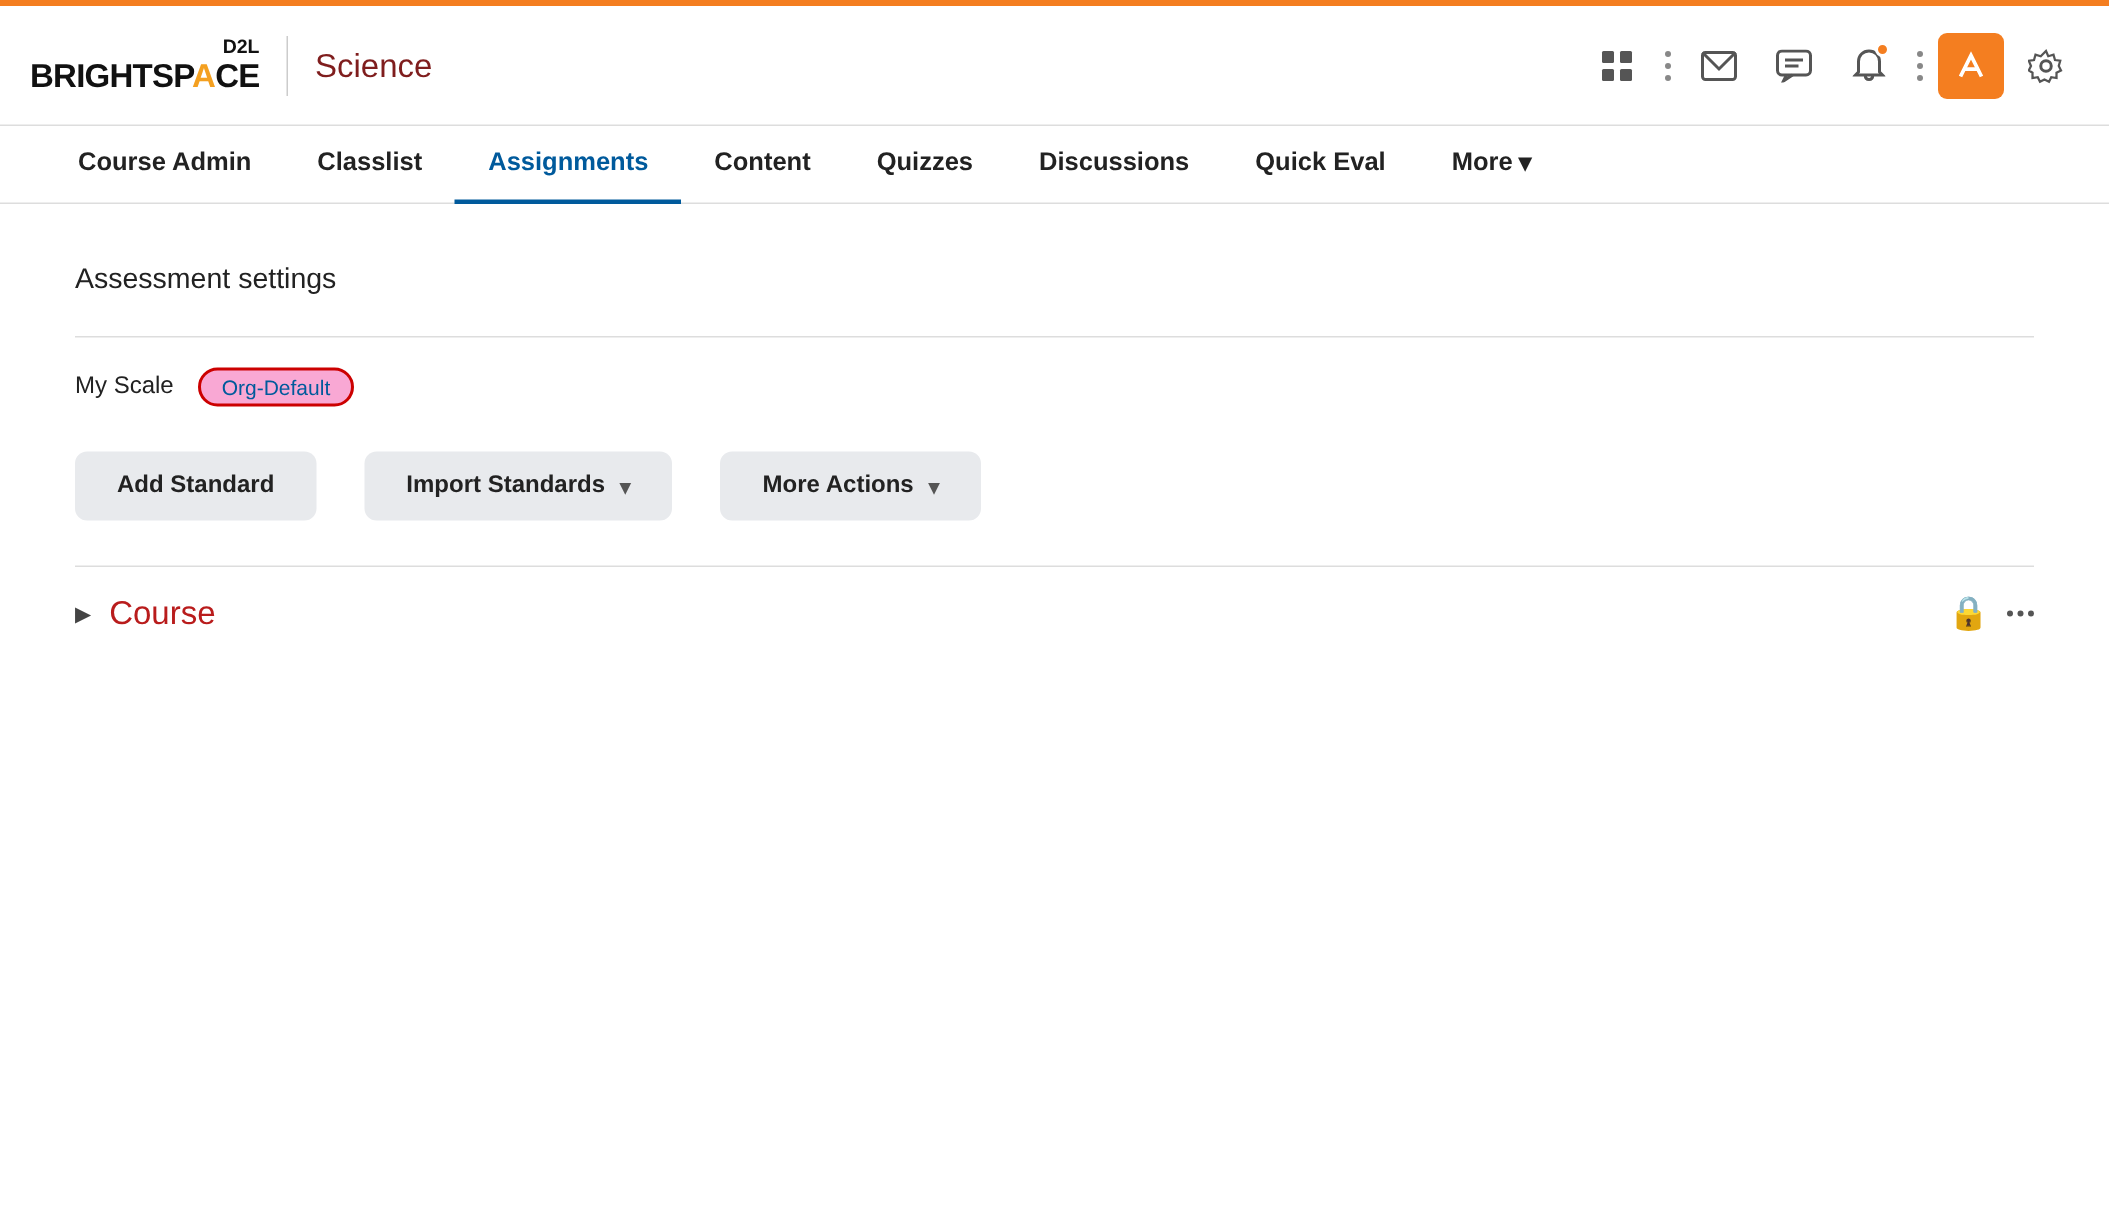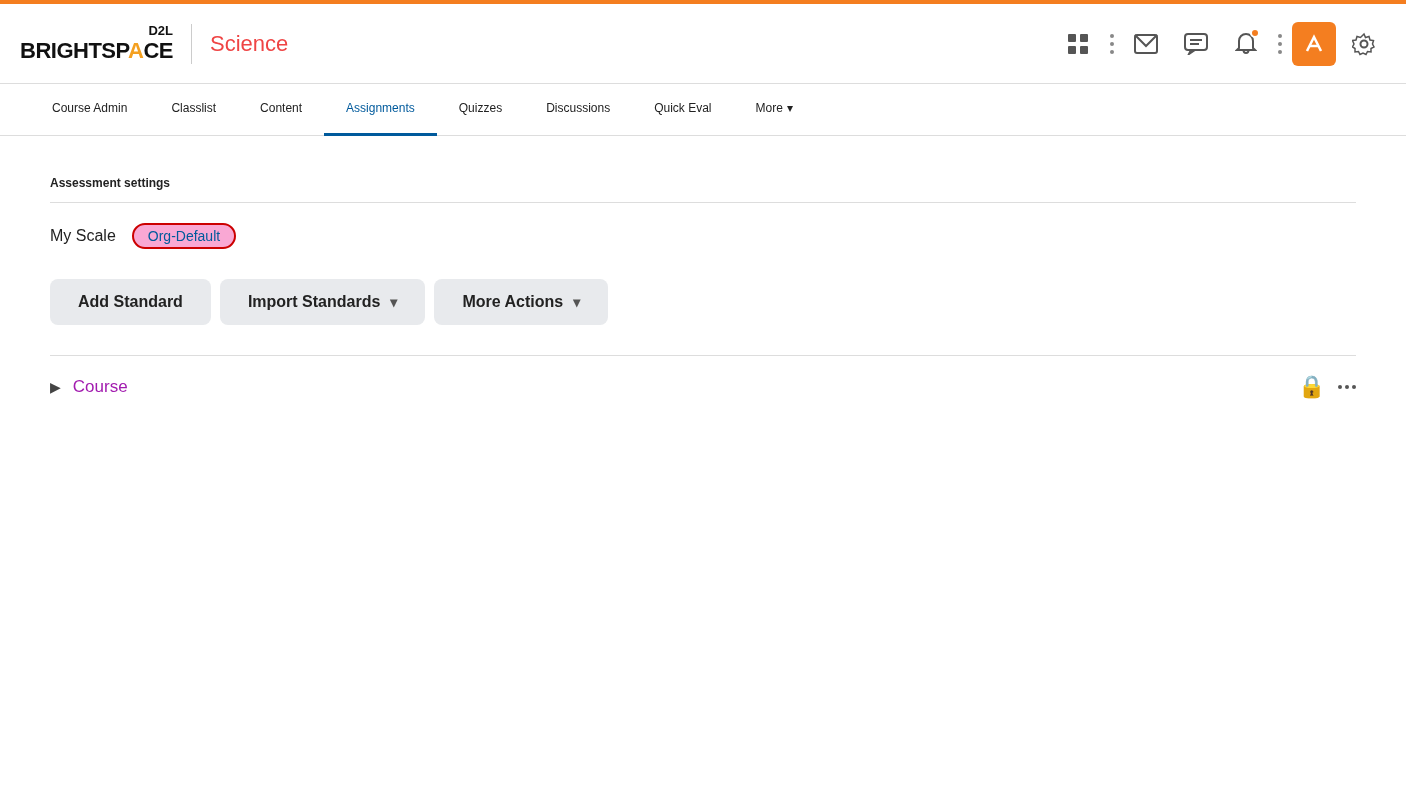--- a/index.html
+++ b/index.html
@@ -14,21 +14,21 @@
       padding: 0 20px;
       background: #fff;
       position: relative;
     }
     .topbar-left { display: flex; align-items: center; gap: 0; }
     .logo { display: flex; flex-direction: column; line-height: 1.1; cursor: pointer; }
     .logo-d2l { font-size: 13px; font-weight: 700; color: #111; text-align: right; }
     .logo-bright { font-size: 22px; font-weight: 900; color: #111; letter-spacing: -0.5px; }
     .logo-bright span { color: #f4a020; }
     .topbar-divider { width: 1px; height: 40px; background: #ccc; margin: 0 18px; }
-    .course-title { font-size: 22px; font-weight: 400; color: #ef4444; }
+    .course-title { font-size: 22px; font-weight: 400; color: #7f1d1d; }
     .topbar-right {
       margin-left: auto;
       display: flex;
       align-items: center;
       gap: 6px;
     }
     .icon-btn {
       width: 44px; height: 44px;
       display: flex; align-items: center; justify-content: center;
       border-radius: 6px;
@@ -61,22 +61,22 @@
     
     .navbar {
       display: flex;
       align-items: center;
       height: 52px;
       border-bottom: 1px solid #ddd;
       padding: 0 30px;
       gap: 0;
     }
     .nav-item {
-      font-size: 12px;
-      font-weight: 400;
+      font-size: 17px;
+      font-weight: 700;
       color: #222;
       padding: 0 22px;
       height: 52px;
       display: flex;
       align-items: center;
       cursor: pointer;
       border-bottom: 3px solid transparent;
       white-space: nowrap;
     }
     .nav-item.active { border-bottom-color: #005a9c; color: #005a9c; }
@@ -95,21 +95,21 @@
     .page-title { font-size: 42px; font-weight: 400; color: #111; }
     .edit-settings-btn {
       display: flex; align-items: center; gap: 7px;
       color: #005a9c; font-size: 17px;
       cursor: pointer; border: none; background: none;
       margin-top: 10px;
       font-weight: 400;
     }
 
     
-    .section-title { font-size: 12px; font-weight: 700; color: #222; margin-bottom: 12px; }
+    .section-title { font-size: 19px; font-weight: 400; color: #222; margin-bottom: 26px; }
     .section-divider { border: none; border-top: 1px solid #ddd; margin: 8px 0 18px 0; }
 
     .achievement-row { display: flex; flex-direction: column; gap: 6px; }
     .achievement-label { display: flex; align-items: center; gap: 8px; font-size: 15px; font-weight: 700; color: #222; }
     .help-icon {
       width: 20px; height: 20px;
       background: #666;
       border-radius: 50%;
       display: inline-flex; align-items: center; justify-content: center;
       color: #fff; font-size: 12px; font-weight: 700; cursor: pointer;
@@ -122,21 +122,21 @@
       color: #005a9c;
       font-size: 14px;
       font-weight: 500;
       background: #f9a8d4;
       cursor: pointer;
     }
 
     
     .action-buttons {
       display: flex;
-      gap: 9px;
+      gap: 32px;
       margin-top: 30px;
       margin-bottom: 30px;
     }
     .action-btn {
       display: flex; align-items: center; justify-content: center; gap: 10px;
       padding: 14px 28px;
       background: #e8eaed;
       border: none;
       border-radius: 8px;
       font-size: 16px;
@@ -150,21 +150,21 @@
     
     .bottom-divider { border: none; border-top: 1px solid #ddd; margin-top: 0; }
 
     
     .course-row {
       display: flex; align-items: center; justify-content: space-between;
       padding: 18px 0;
     }
     .course-row-left { display: flex; align-items: center; gap: 12px; }
     .expand-arrow { font-size: 14px; color: #444; cursor: pointer; }
-    .course-label { font-size: 17px; color: #a21caf; }
+    .course-label { font-size: 22px; color: #b91c1c; }
     .course-row-right { display: flex; align-items: center; gap: 12px; }
     .lock-icon { font-size: 22px; color: #444; cursor: pointer; }
     .ellipsis-btn {
       font-size: 20px; color: #444; cursor: pointer;
       display: flex; align-items: center; justify-content: center;
       gap: 3px;
     }
     .ellipsis-btn span { width: 4px; height: 4px; background: #555; border-radius: 50%; display: inline-block; }
   </style>
 </head>
@@ -238,22 +238,22 @@
         <circle cx="12" cy="12" r="3.5" stroke="#555" stroke-width="2" fill="none"></circle>
         <path d="M12 2 L13.5 5.5 L17 4.5 L18 8 L21.5 8.5 L20.5 12 L22 15 L19 16.5 L19 20 L15.5 19.5 L14 22.5 L11 21 L8 22.5 L6.5 19.5 L3 20 L3 16.5 L0.5 15 L2 12 L0.5 8.5 L4 8 L5 4.5 L8.5 5.5 Z" stroke="#555" stroke-width="1.5" fill="none"></path>
       </svg>
     </button>
   </div>
 </div>
 
 <nav class="navbar">
   <div class="nav-item">Course Admin</div>
   <div class="nav-item">Classlist</div>
+  <div class="nav-item active">Assignments</div>
   <div class="nav-item">Content</div>
-  <div class="nav-item active">Assignments</div>
   <div class="nav-item">Quizzes</div>
   <div class="nav-item">Discussions</div>
   <div class="nav-item">Quick Eval</div>
   <div class="nav-item nav-more">
     <span>More</span>
     <span>▾</span>
   </div>
 </nav>
 
 <div class="main-content">

